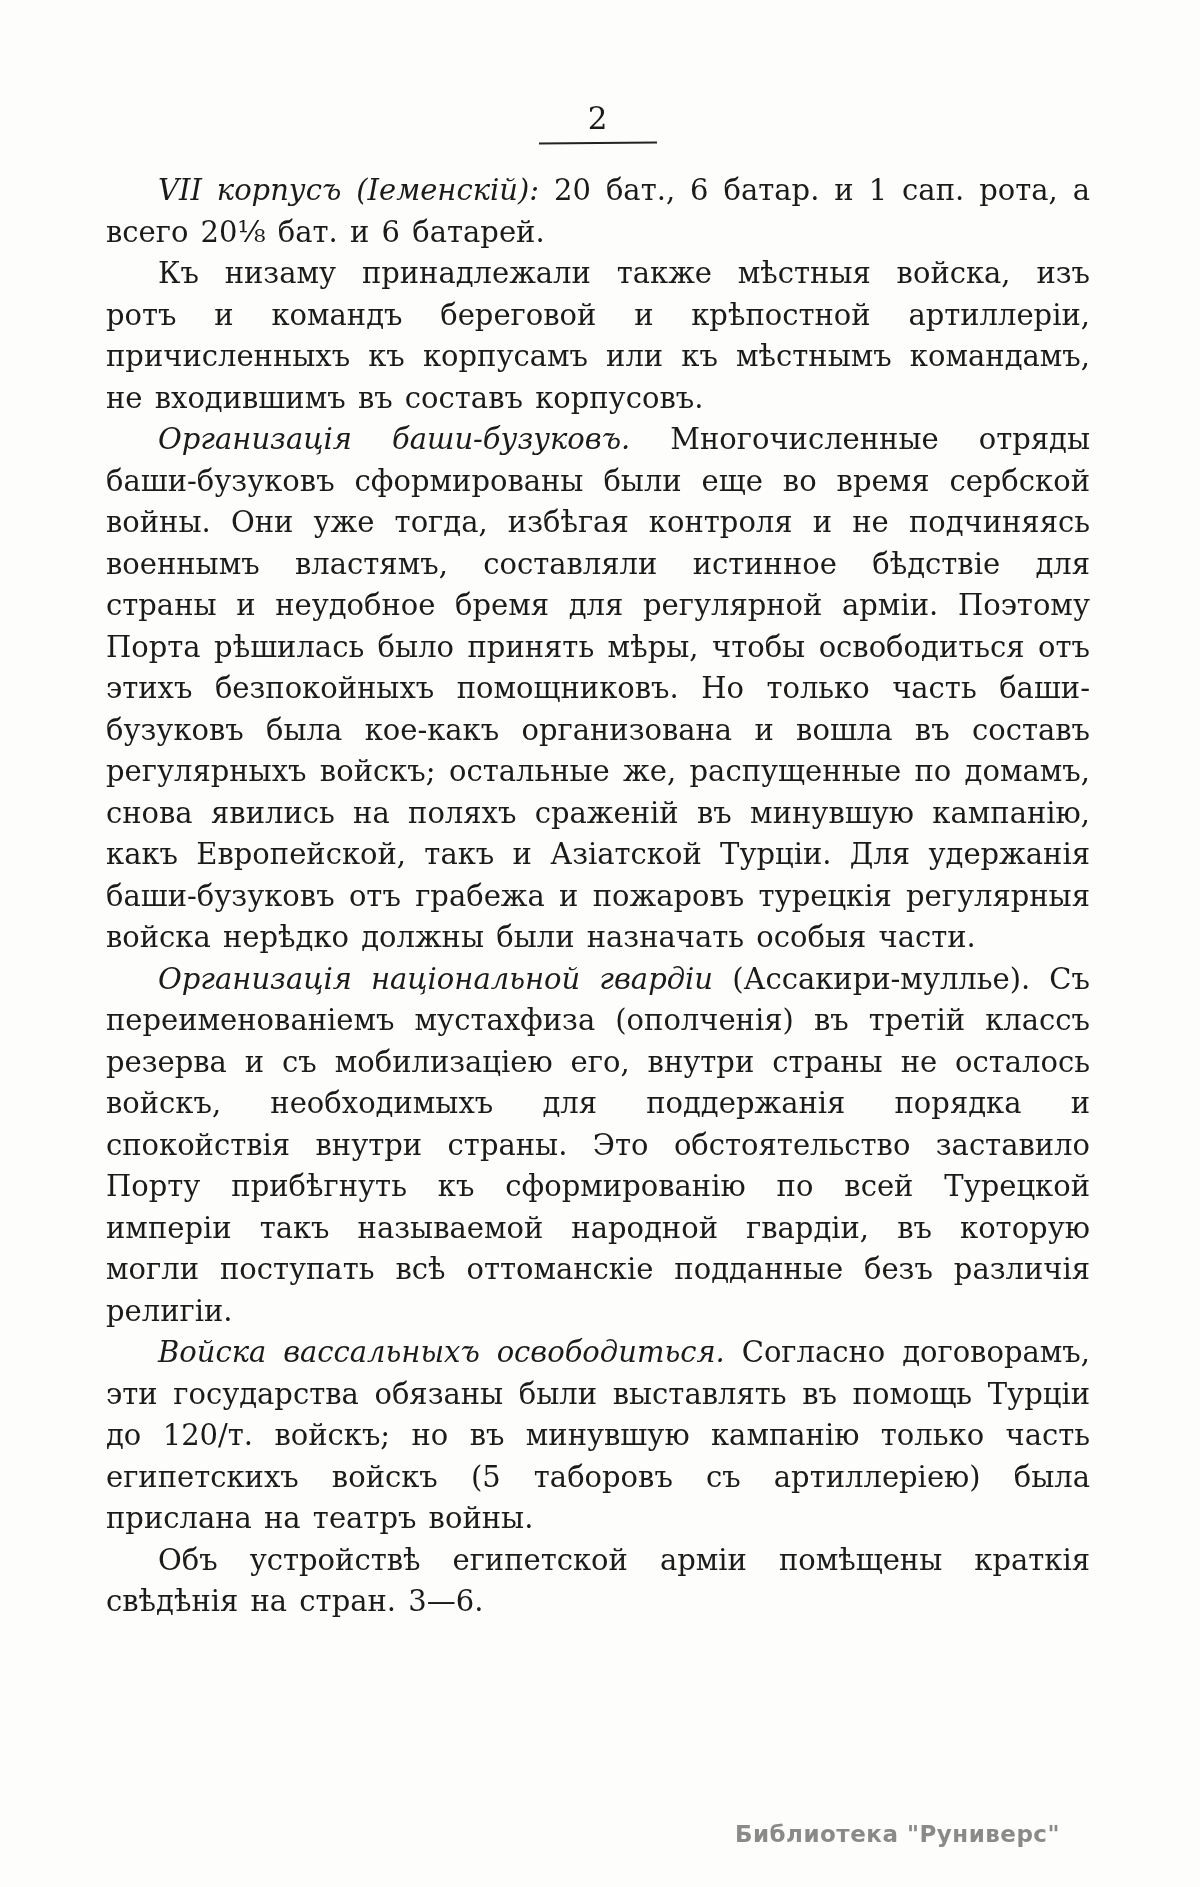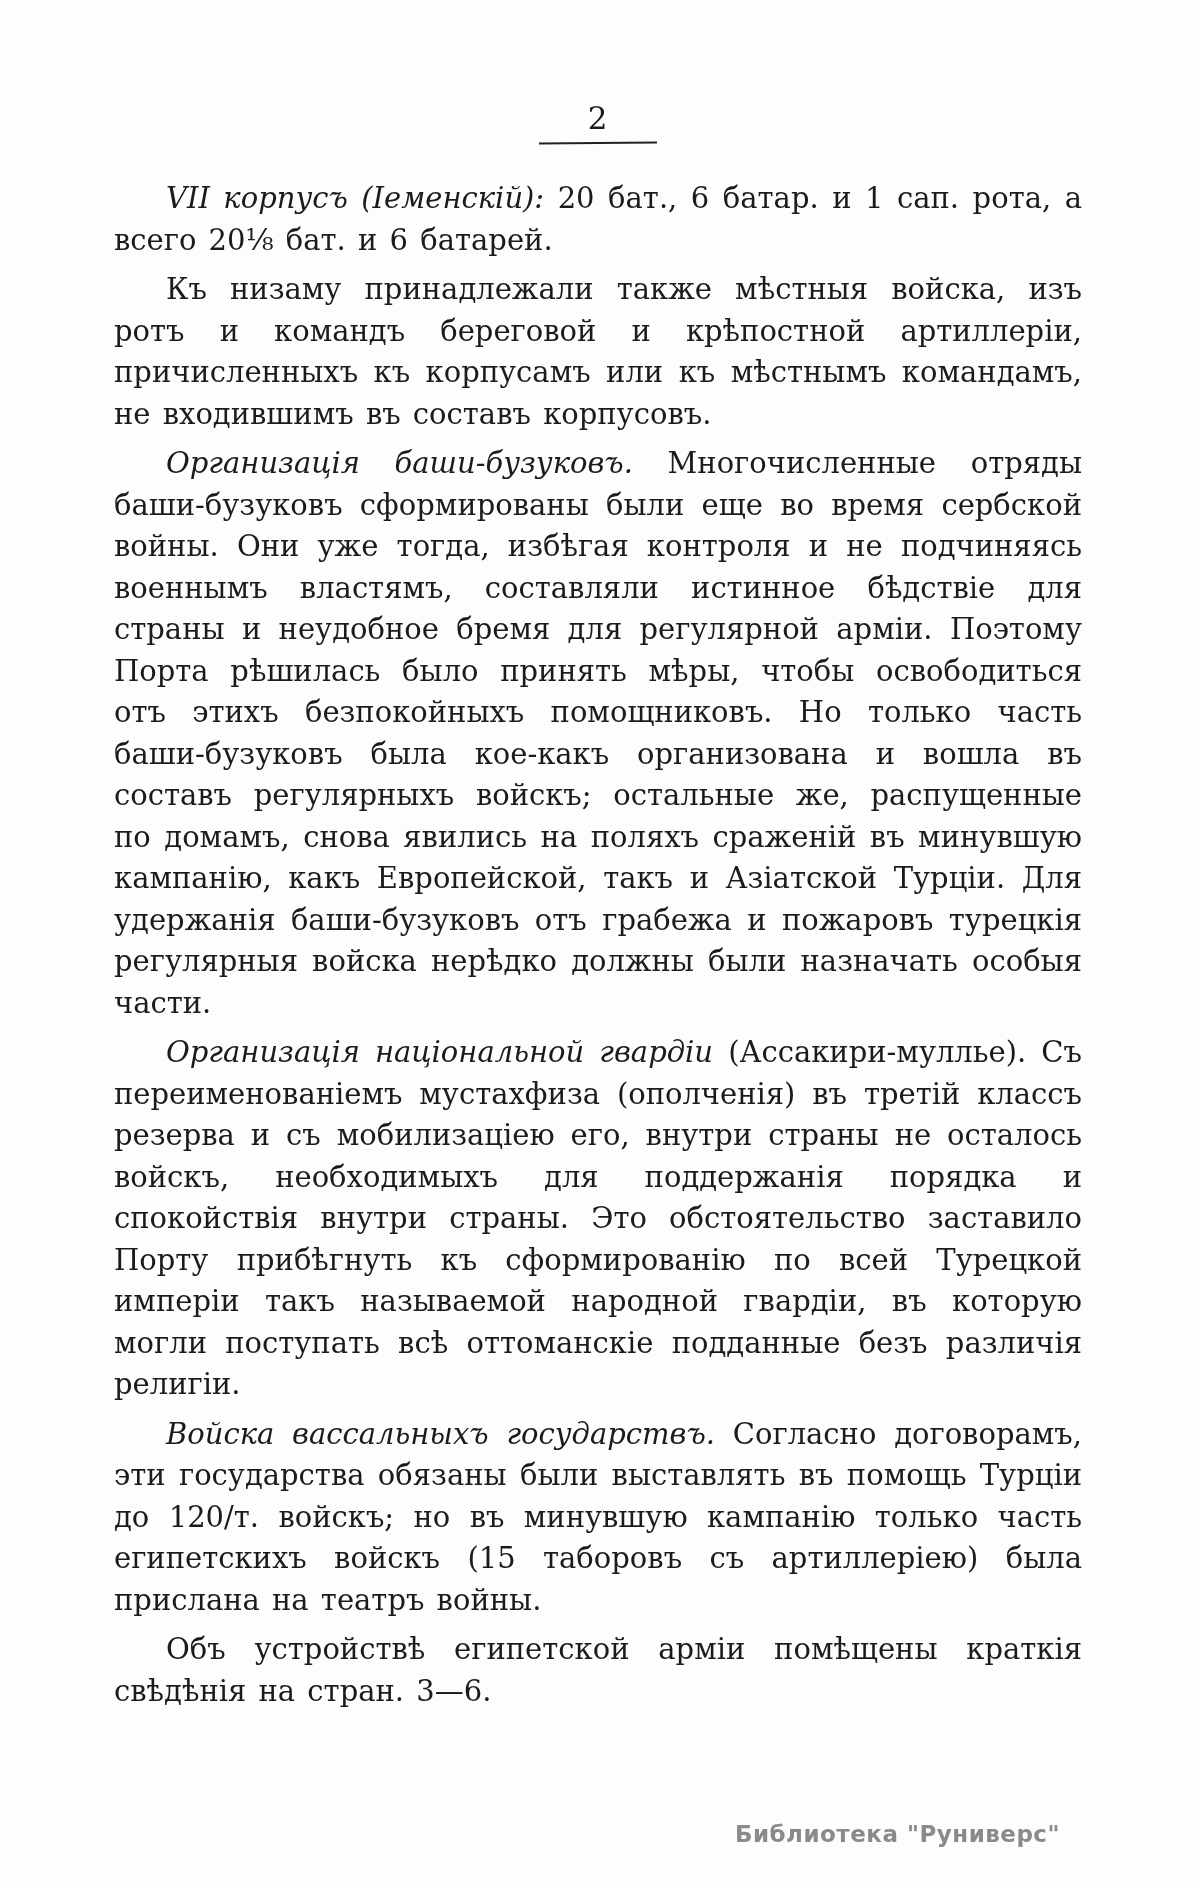--- a/index.html
+++ b/index.html
@@ -39,21 +39,21 @@
     position: absolute;
     left: 106px;
     top: 170px;
     width: 984px;
     font-size: 29px;
     line-height: 41.5px;
     text-align: justify;
     word-spacing: 3px;
   }
   .text-block p {
-    margin: 8px;
+    margin: 0;
     padding: 0;
     text-indent: 52px;
   }
   .lead {
     font-style: italic;
   }
   .watermark {
     position: absolute;
     right: 140px;
     bottom: 40px;
@@ -72,19 +72,19 @@
   <div class="page-number-wrap">
     <div class="page-number">2</div>
     <div class="page-number-rule"></div>
   </div>
 
   <div class="text-block">
     <p><span class="lead">VII корпусъ (Іеменскій): </span><span>20 бат., 6 батар. и 1 сап. рота, а всего 20⅛ бат. и 6 батарей.</span></p>
     <p><span class="lead"></span><span>Къ низаму принадлежали также мѣстныя войска, изъ ротъ и командъ береговой и крѣпостной артиллеріи, причисленныхъ къ корпусамъ или къ мѣстнымъ командамъ, не входившимъ въ составъ корпусовъ.</span></p>
     <p><span class="lead">Организація баши-бузуковъ. </span><span>Многочисленные отряды баши-бузуковъ сформированы были еще во время сербской войны. Они уже тогда, избѣгая контроля и не подчиняясь военнымъ властямъ, составляли истинное бѣдствіе для страны и неудобное бремя для регулярной арміи. Поэтому Порта рѣшилась было принять мѣры, чтобы освободиться отъ этихъ безпокойныхъ помощниковъ. Но только часть баши-бузуковъ была кое-какъ организована и вошла въ составъ регулярныхъ войскъ; остальные же, распущенные по домамъ, снова явились на поляхъ сраженій въ минувшую кампанію, какъ Европейской, такъ и Азіатской Турціи. Для удержанія баши-бузуковъ отъ грабежа и пожаровъ турецкія регулярныя войска нерѣдко должны были назначать особыя части.</span></p>
     <p><span class="lead">Организація національной гвардіи </span><span>(Ассакири-муллье). Съ переименованіемъ мустахфиза (ополченія) въ третій классъ резерва и съ мобилизаціею его, внутри страны не осталось войскъ, необходимыхъ для поддержанія порядка и спокойствія внутри страны. Это обстоятельство заставило Порту прибѣгнуть къ сформированію по всей Турецкой имперіи такъ называемой народной гвардіи, въ которую могли поступать всѣ оттоманскіе подданные безъ различія религіи.</span></p>
-    <p><span class="lead">Войска вассальныхъ государствъ. </span><span>Согласно договорамъ, эти государства обязаны были выставлять въ помощь Турціи до 120/т. войскъ; но въ минувшую кампанію только часть египетскихъ войскъ (15 таборовъ съ артиллеріею) была прислана на театръ войны.</span></p>
+    <p><span class="lead">Войска вассальныхъ освободиться. </span><span>Согласно договорамъ, эти государства обязаны были выставлять въ помощь Турціи до 120/т. войскъ; но въ минувшую кампанію только часть египетскихъ войскъ (5 таборовъ съ артиллеріею) была прислана на театръ войны.</span></p>
     <p><span class="lead"></span><span>Объ устройствѣ египетской арміи помѣщены краткія свѣдѣнія на стран. 3—6.</span></p>
   </div>
 
   <div class="watermark">Библиотека "Руниверс"</div>
 
 </div>
 
 </body></html>

